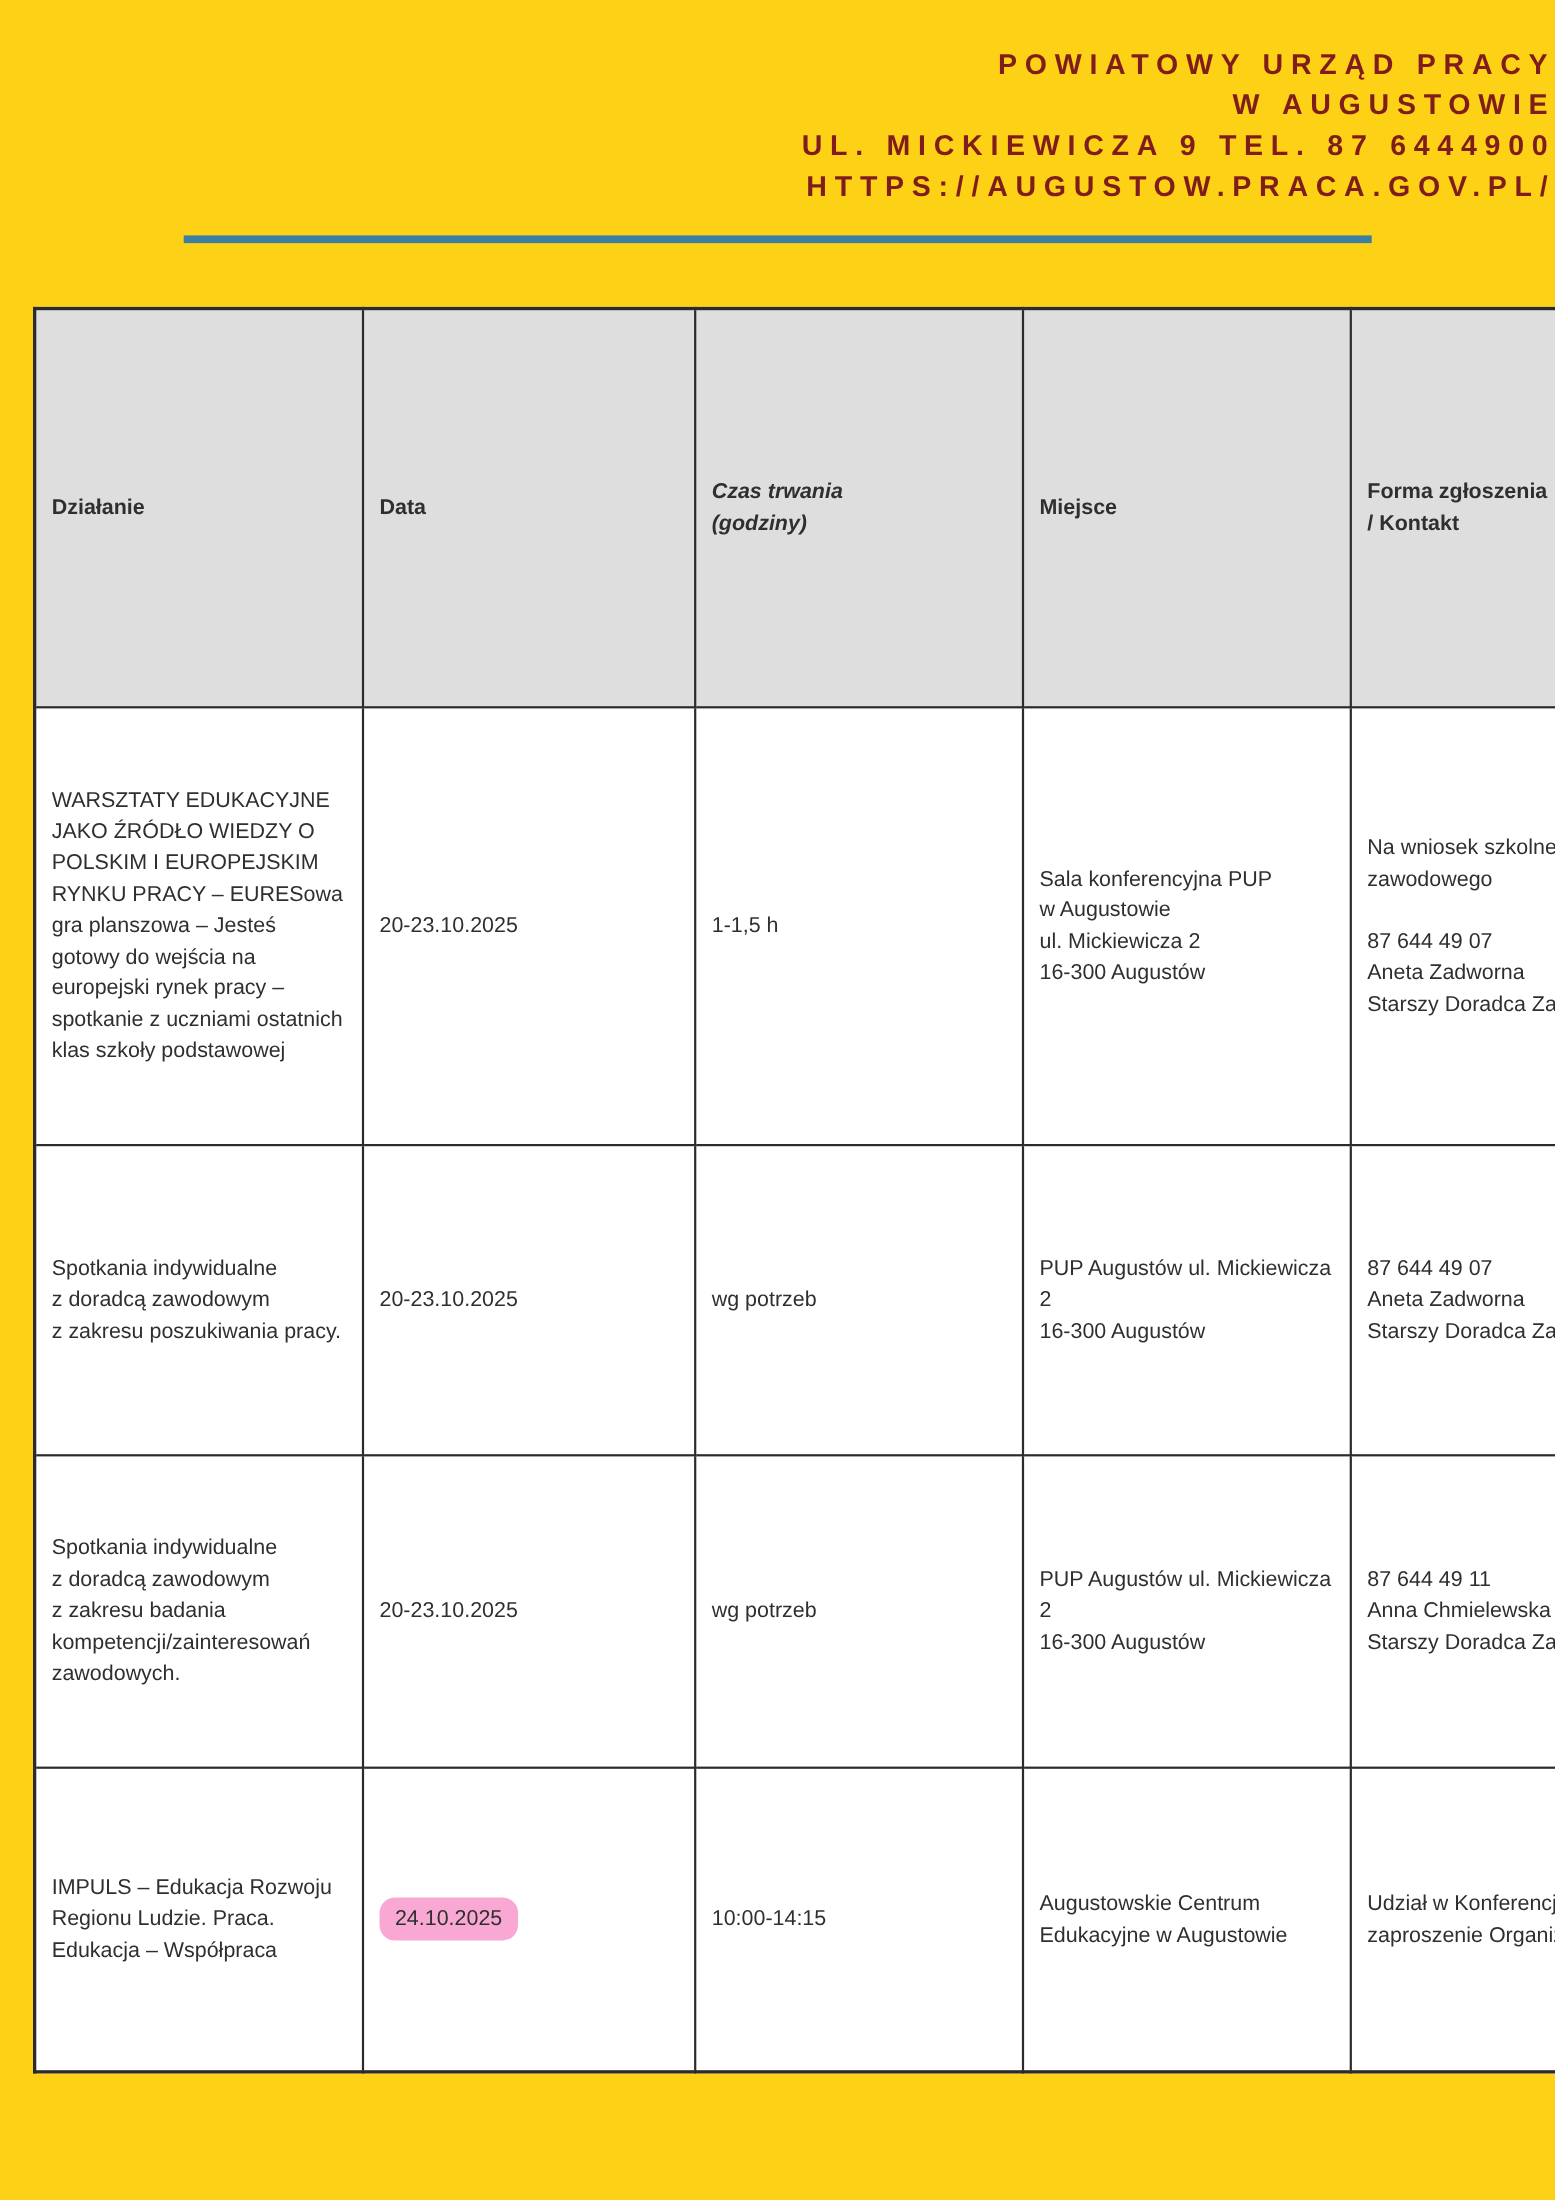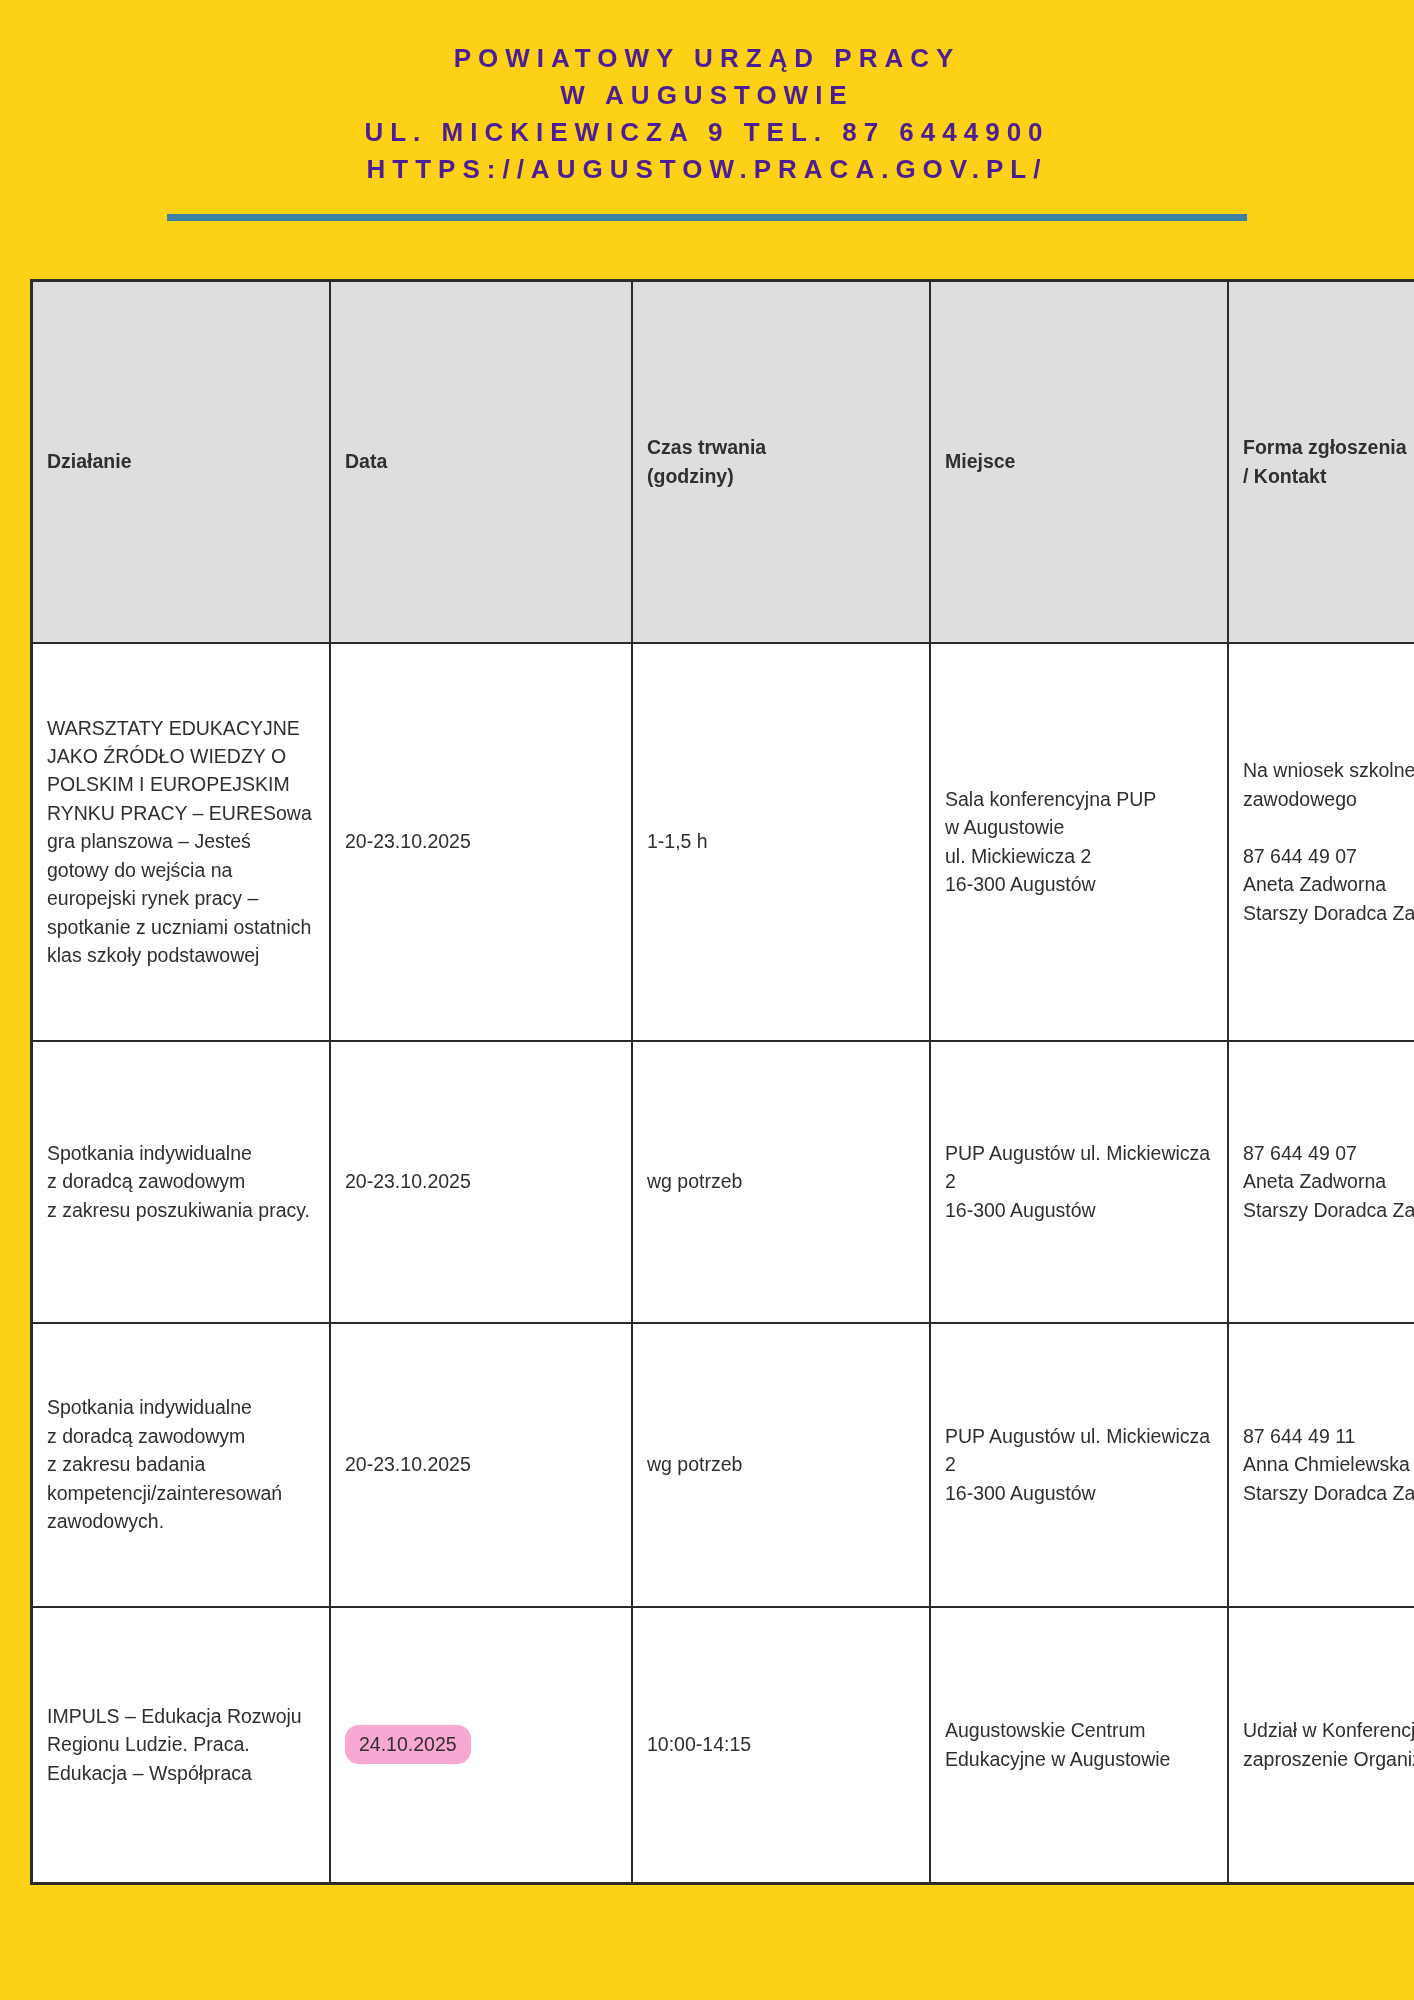--- a/index.html
+++ b/index.html
@@ -21,25 +21,26 @@
     box-sizing: border-box;
   }
 
   
   .header {
     padding-top: 40px;
     text-align: center;
   }
   .header-line {
     font-weight: bold;
-    color: #4c1d95;
+    color: #7f1d1d;
     letter-spacing: 7px;
     font-size: 26px;
     line-height: 1.42;
     white-space: pre;
+    text-align: right;
   }
   .rule {
     width: 1080px;
     height: 7px;
     background: #3b7ea1;
     margin: 26px auto 0 auto;
   }
 
   
   .table-wrap {
@@ -64,21 +65,21 @@
   table.schedule thead th {
     background: #dedede;
     height: 340px;
     font-weight: bold;
     text-align: left;
     vertical-align: middle;
     white-space: pre-line;
   }
   .col-dzialanie { width: 268px; }
   .col-data      { width: 272px; }
-  .col-czas      { width: 268px; }
+  .col-czas      { width: 268px; font-style: italic; }
   .col-miejsce   { width: 268px; }
   .col-forma     { width: 270px; }
 
   td.cell-text { white-space: pre-line; }
   td.cell-center { }
   .row-1 td { height: 376px; }
   .row-2 td { height: 260px; }
   .row-3 td { height: 262px; }
   .row-4 td { height: 254px; }
 

